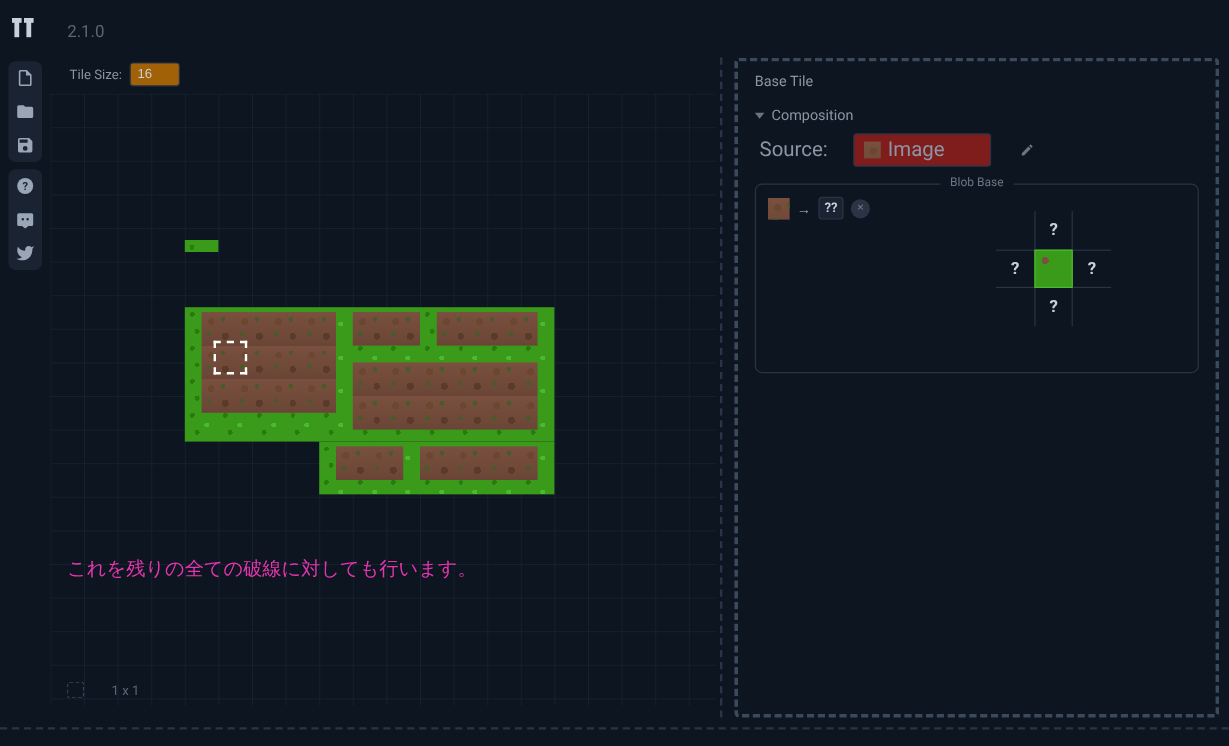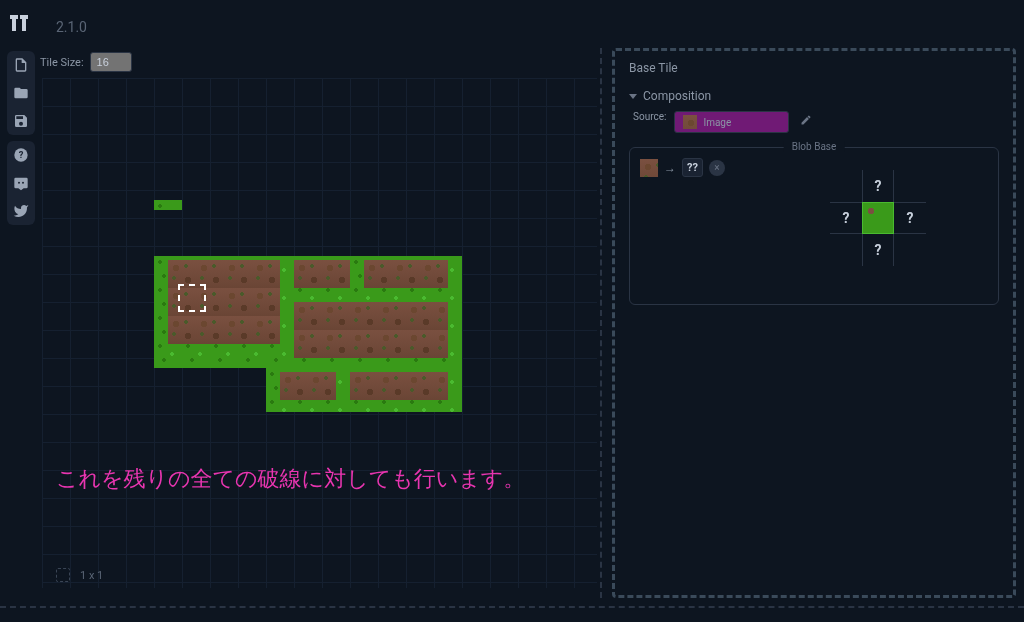--- a/index.html
+++ b/index.html
@@ -70,35 +70,35 @@
   align-items: center;
   justify-content: center;
   cursor: pointer;
   color: #9aa5b5;
 }
 .sidebar-btn svg { width: 16px; height: 16px; fill: currentColor; }
 
 
 .tilesize-bar {
   position: absolute;
-  left: 40px;
+  left: 58px;
   top: 52px;
   display: flex;
   align-items: center;
   gap: 6px;
   z-index: 5;
 }
 .tilesize-label {
   font-size: 11px;
   color: #8b96a5;
 }
 .tilesize-input {
   width: 42px;
   height: 20px;
-  background: #737373;
+  background: #a16207;
   border: 1px solid #2a3444;
   border-radius: 3px;
   color: #c8d0dc;
   font-size: 11px;
   padding: 0 6px;
 }
 
 
 .canvas-area {
   position: absolute;
@@ -134,33 +134,33 @@
   background-size: 28px 28px;
 }
 .selection-box {
   position: absolute;
   border: 2px dashed #fff;
   pointer-events: none;
 }
 .annotation-text {
   position: absolute;
   color: #e835b0;
-  font-size: 22px;
+  font-size: 16px;
   font-weight: 500;
   white-space: nowrap;
 }
 .coord-display {
   position: absolute;
   left: 14px;
   bottom: 6px;
   font-size: 11px;
   color: #5a6575;
   display: flex;
   align-items: center;
-  gap: 10px;
+  gap: 23px;
 }
 .coord-box {
   width: 14px;
   height: 14px;
   border: 1px dashed #3a4555;
   border-radius: 2px;
 }
 
 
 .right-panel {
@@ -219,29 +219,30 @@
 }
 .collapse-arrow {
   width: 0; height: 0;
   border-left: 4px solid transparent;
   border-right: 4px solid transparent;
   border-top: 5px solid #6a7485;
 }
 
 .source-row {
   display: flex;
-  gap: 8px;
-  font-size: 10px;
+  align-items: center;
+  gap: 21px;
+  font-size: 17px;
   padding-left: 4px;
 }
 .source-select {
   display: flex;
   align-items: center;
   gap: 6px;
-  background: #701a75;
+  background: #7f1d1d;
   border: 1px solid #2a3444;
   border-radius: 3px;
   padding: 3px 8px;
   width: 115px;
 }
 .mini-swatch {
   width: 14px;
   height: 14px;
 }
 .edit-icon-btn {

